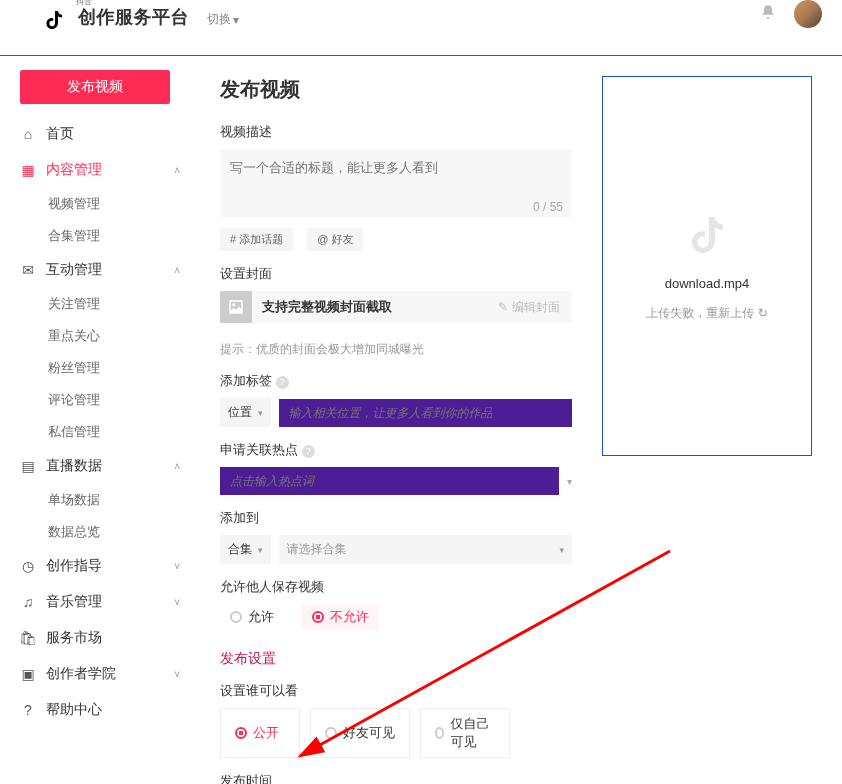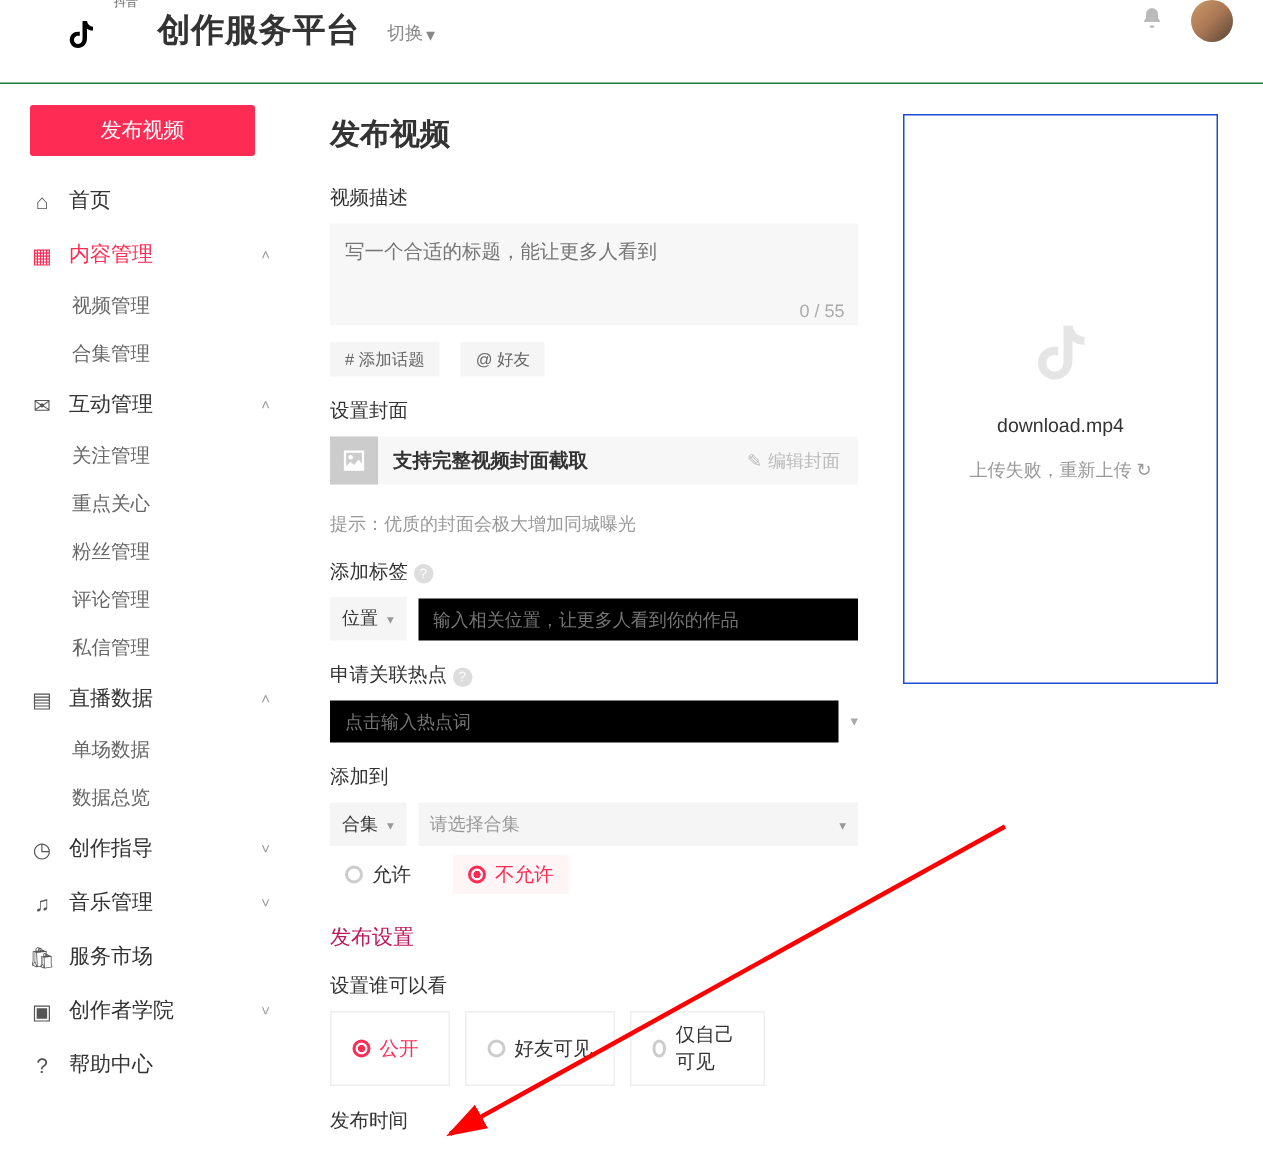--- a/index.html
+++ b/index.html
@@ -1,20 +1,20 @@
 <!DOCTYPE html>
 <html><head>
 <meta charset="utf-8">
 <style>
 * { box-sizing: border-box; margin: 0; padding: 0; }
 body { font-family: -apple-system, "PingFang SC", "Microsoft YaHei", sans-serif; font-size: 13px; color: #333; background: #fff; width: 842px; }
 .topbar { height: 56px; border-bottom: 1px solid #15803d; display: flex; align-items: flex-start; padding: 0 20px 0 40px; justify-content: space-between; }
 .topbar-left { display: flex; align-items: center; gap: 10px; }
 .logo-icon { width: 28px; height: 28px; display:flex; align-items:center; justify-content:center; }
-.logo-text { font-size: 22px; font-weight: 600; letter-spacing: 0.5px; margin-left: 27px; }
+.logo-text { font-size: 18px; font-weight: 600; letter-spacing: 0.5px; }
 .logo-sub { font-size: 8px; color: #666; position: relative; top: -8px; left: -2px;}
 .switch-link { font-size: 12px; color: #888; margin-left: 8px; display:flex; align-items:center; gap:2px; cursor:pointer;}
 .topbar-right { display:flex; align-items:center; gap:18px; }
 .bell { color:#bbb; font-size:16px; }
 .avatar { width:28px; height:28px; border-radius:50%; background: linear-gradient(135deg,#c96,#a75,#543); }
 .layout { display:flex; align-items: flex-start; }
 .sidebar { width: 200px; padding: 10px 20px; }
 .publish-btn { width: 150px; height: 34px; background: #fe2c55; color:#fff; border:none; border-radius:2px; font-size:14px; display:flex; align-items:center; justify-content:center; cursor:pointer; margin: 4px 0 12px 0; }
 .nav { list-style:none; }
 .nav-item { display:flex; align-items:center; height:36px; color:#333; cursor:pointer; gap:10px; font-size:14px; }
@@ -37,21 +37,21 @@
 .chip-row { display:flex; gap:14px; margin-top:8px; }
 .chip { background:#f5f5f5; padding:4px 10px; font-size:11px; color:#666; cursor:pointer; }
 .cover-row { display:flex; align-items:center; margin-top:8px; background:#f7f7f7; }
 .cover-thumb { width:32px; height:32px; background:#ccc; display:flex; align-items:center; justify-content:center; color:#fff; }
 .cover-text { padding:0 10px; font-size:13px; font-weight:600; flex:1; }
 .cover-edit { color:#bbb; font-size:12px; padding:0 12px; cursor:pointer; display:flex; align-items:center; gap:4px;}
 .hint { font-size:12px; color:#999; margin-top:18px; }
 .row { display:flex; gap:8px; margin-top:4px; align-items:center; }
 .select { background:#f5f5f5; padding:6px 8px; font-size:12px; color:#333; display:flex; align-items:center; gap:6px; cursor:pointer; }
 .select .dd { color:#999; font-size:9px; }
-.input { background:#000000; border:none; padding:7px 10px; font-size:12px; color:#999; flex:1; }
+.input { background:#4c1d95; border:none; padding:7px 10px; font-size:12px; color:#999; flex:1;font-style:italic; }
 .wide-input { width: 280px; }
 .radio-row { display:flex; gap:18px; margin-top:6px; }
 .radio { display:flex; align-items:center; gap:6px; font-size:13px; cursor:pointer; padding:4px 10px; }
 .radio .dot { width:12px; height:12px; border-radius:50%; border:2px solid #ccc; display:inline-block; }
 .radio.selected .dot { border-color:#fe2c55; background: radial-gradient(circle,#fe2c55 0 40%, #fff 45% 100%); }
 .radio.selected { color:#fe2c55; }
 .radio.bg { background:#fff4f6; }
 .radio.bordered { border:1px solid #eee; padding:6px 14px; min-width:80px; }
 .section-title { font-size:14px; color:#be185d; margin: 20px 0 10px 0; }
 .visibility-row { display:flex; gap:10px; margin-top:4px;}
@@ -228,20 +228,21 @@
         <div class="select">
             <span>合集</span>
             <span class="dd">▾</span>
           </div>
         <div class="select" style="flex:1;justify-content:space-between;color:#999">
             <span>请选择合集</span>
             <span class="dd">▾</span>
           </div>
       </div>
 
+      <div class="sublabel">允许他人保存视频</div>
       <div class="radio-row">
         <label class="radio">
             <span class="dot"></span>
             <span>允许</span>
           </label>
         <label class="radio selected bg">
             <span class="dot"></span>
             <span>不允许</span>
           </label>
       </div>

